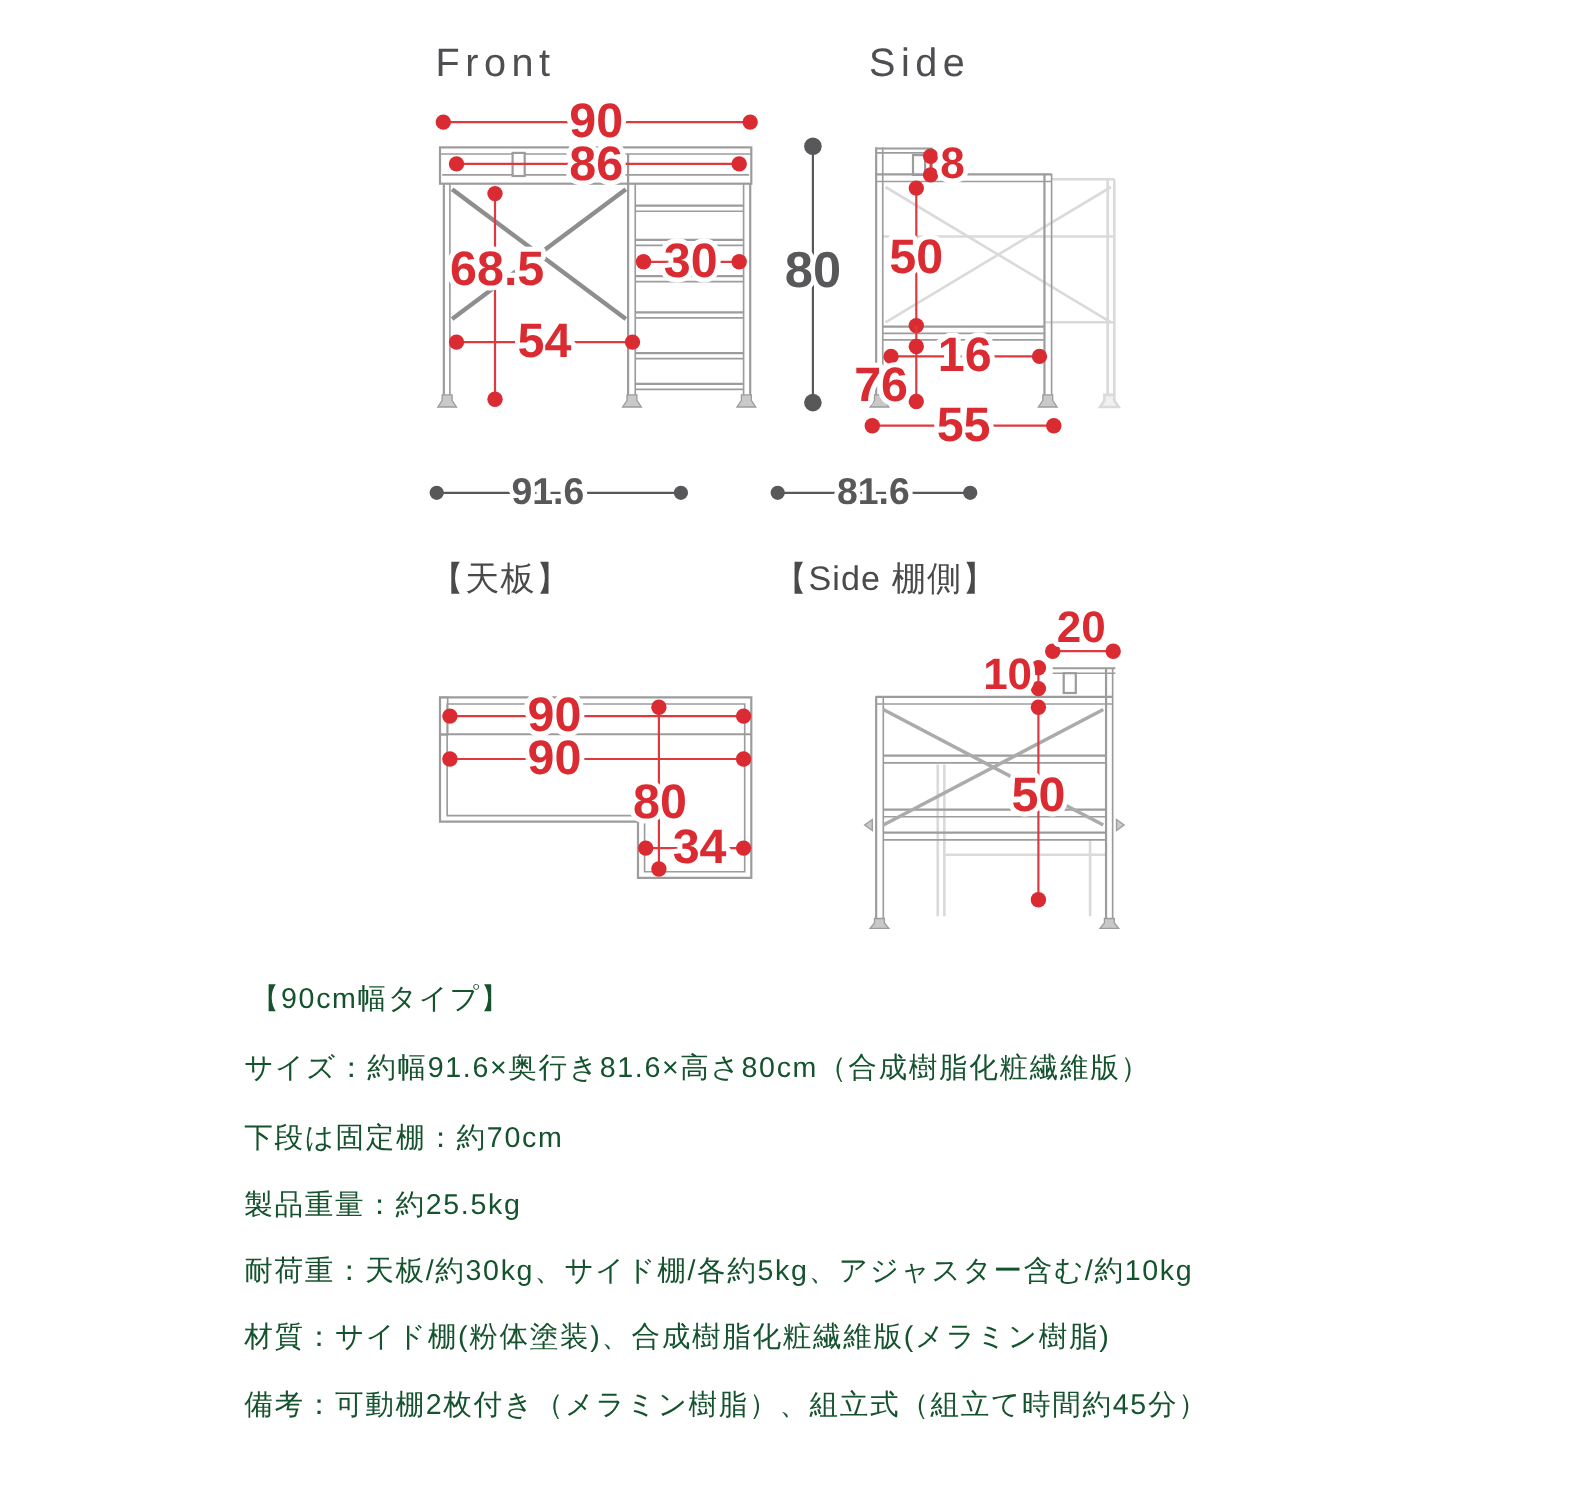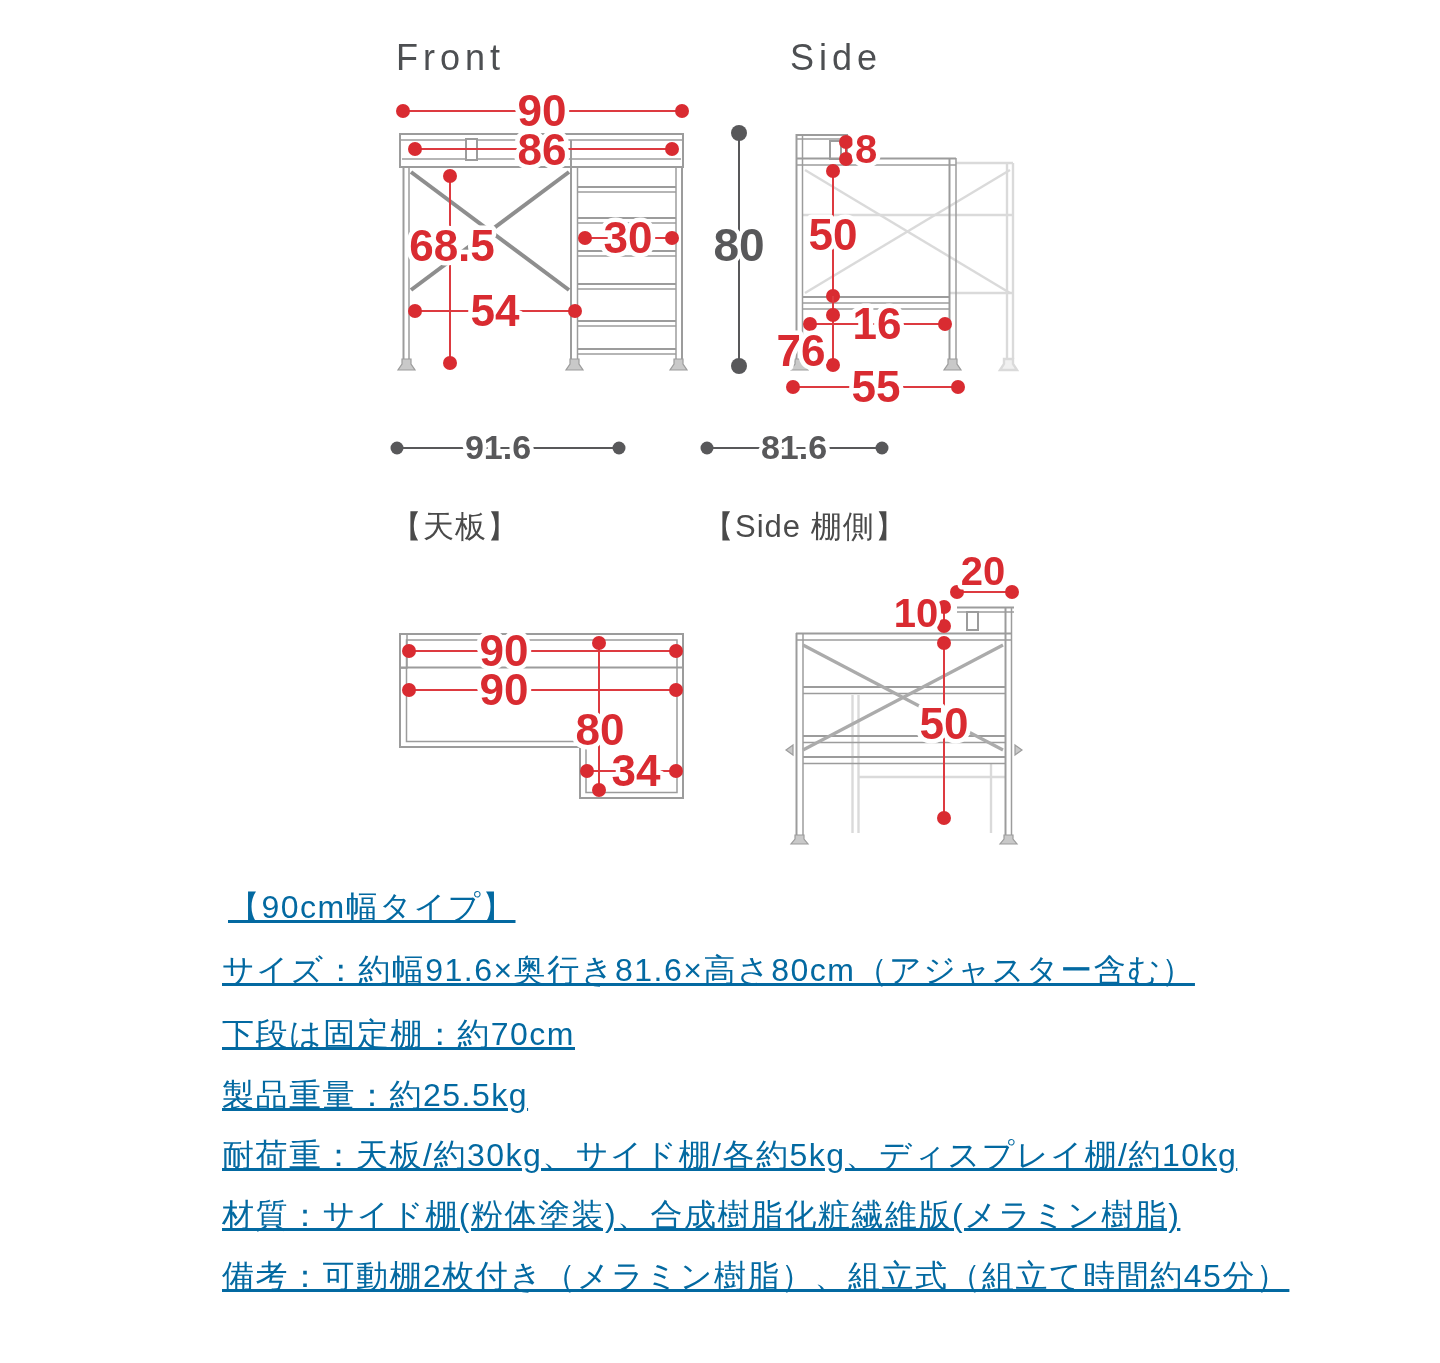--- a/index.html
+++ b/index.html
@@ -42,22 +42,22 @@
     fill:#4d4f52; font-size:36px; letter-spacing:5px;
     dominant-baseline:central; font-weight:normal;
   }
   text.subtitle {
     fill:#4a4a4a; font-size:31px; letter-spacing:1px;
     dominant-baseline:central;
   }
 
   
   .spec-line {
-    position:absolute; left:222px; color:#0369a1; font-size:32px;
-    letter-spacing:1.5px; white-space:nowrap; line-height:42px;text-decoration:underline;
+    position:absolute; left:222px; color:#14532d; font-size:26px;
+    letter-spacing:1.5px; white-space:nowrap; line-height:42px;
   }
   .spec-heading { left:228px; }
 </style>
 </head>
 <body>
 
 <div class="stage">
 
 <svg width="1440" height="1363" viewBox="0 0 1440 1363">
 
@@ -291,21 +291,21 @@
         <circle class="rdot" cx="944" cy="818" r="7"></circle>
 
     <text class="num fs40" x="983" y="571">20</text>
     <text class="num fs40" x="916" y="613">10</text>
     <text class="num fs44" x="944" y="723">50</text>
   </g>
 </svg>
 
   <div>
     <div class="spec-line spec-heading" style="top:886px;">【90cm幅タイプ】</div>
-    <div class="spec-line" style="top:949px;">サイズ：約幅91.6×奥行き81.6×高さ80cm（アジャスター含む）</div>
+    <div class="spec-line" style="top:949px;">サイズ：約幅91.6×奥行き81.6×高さ80cm（合成樹脂化粧繊維版）</div>
     <div class="spec-line" style="top:1013px;">下段は固定棚：約70cm</div>
     <div class="spec-line" style="top:1074px;">製品重量：約25.5kg</div>
-    <div class="spec-line" style="top:1134px;">耐荷重：天板/約30kg、サイド棚/各約5kg、ディスプレイ棚/約10kg</div>
+    <div class="spec-line" style="top:1134px;">耐荷重：天板/約30kg、サイド棚/各約5kg、アジャスター含む/約10kg</div>
     <div class="spec-line" style="top:1194px;">材質：サイド棚(粉体塗装)、合成樹脂化粧繊維版(メラミン樹脂)</div>
     <div class="spec-line" style="top:1255px;">備考：可動棚2枚付き（メラミン樹脂）、組立式（組立て時間約45分）</div>
   </div>
 
 </div>
 
 </body></html>

